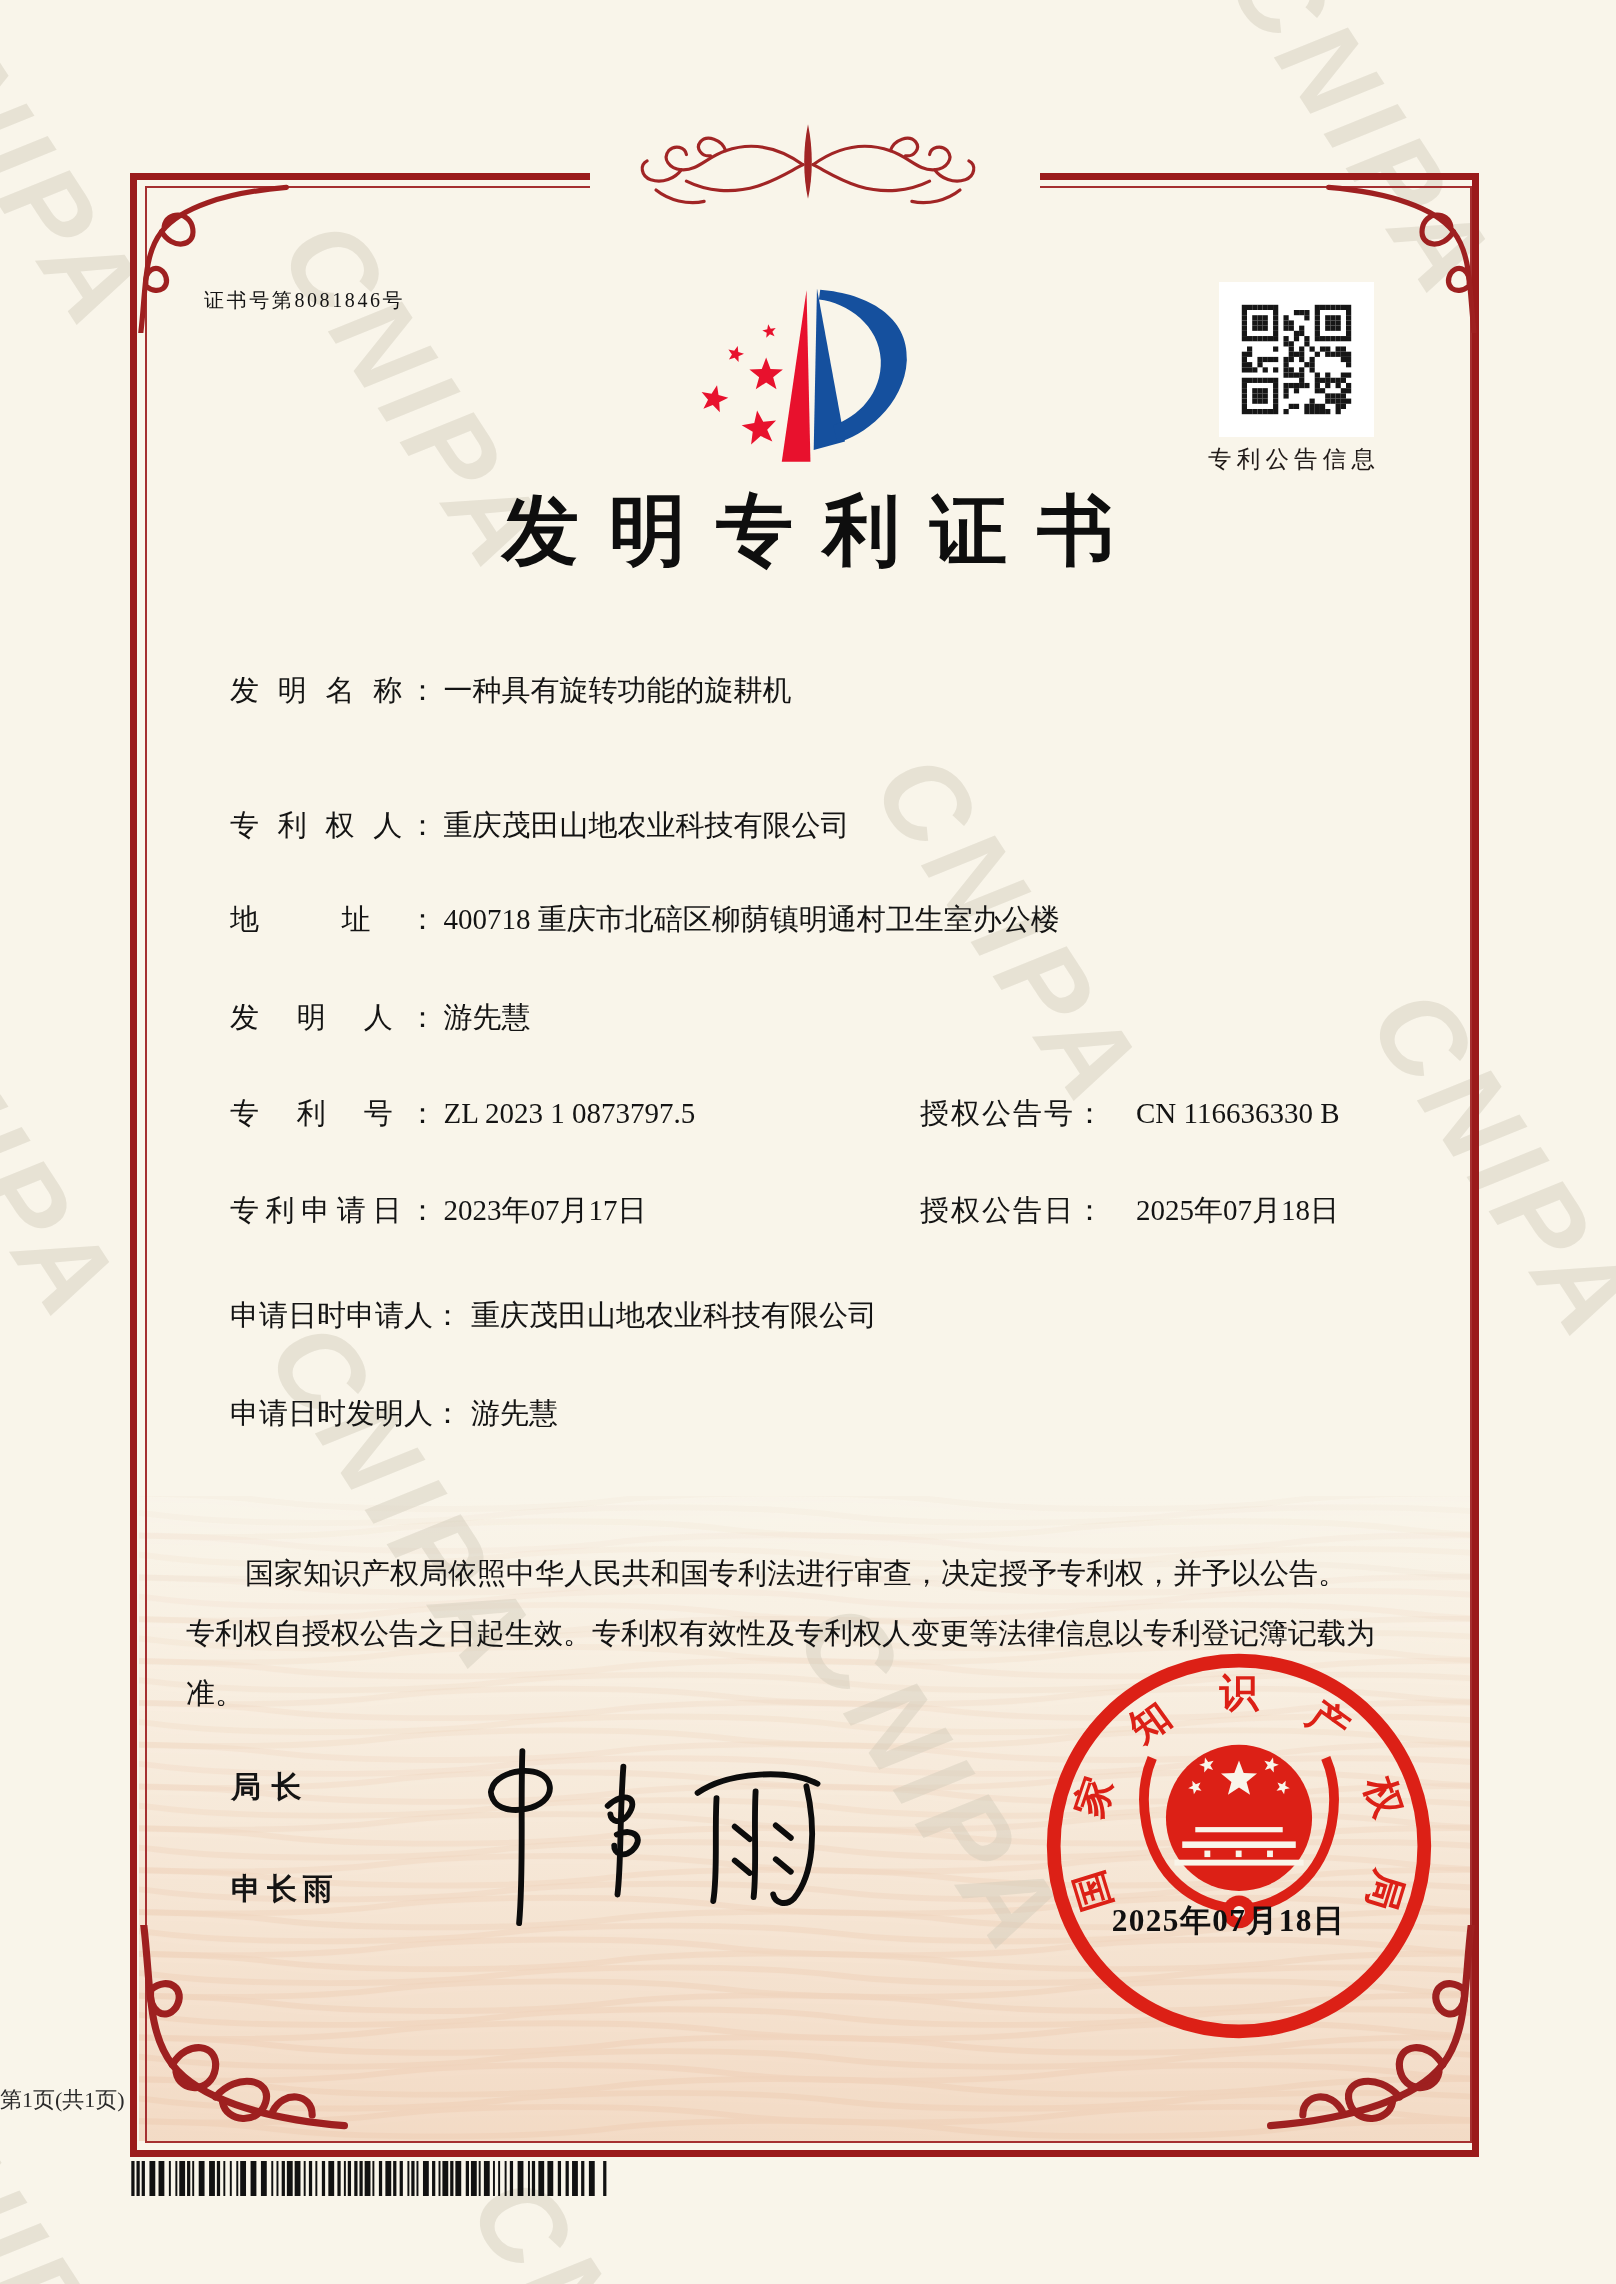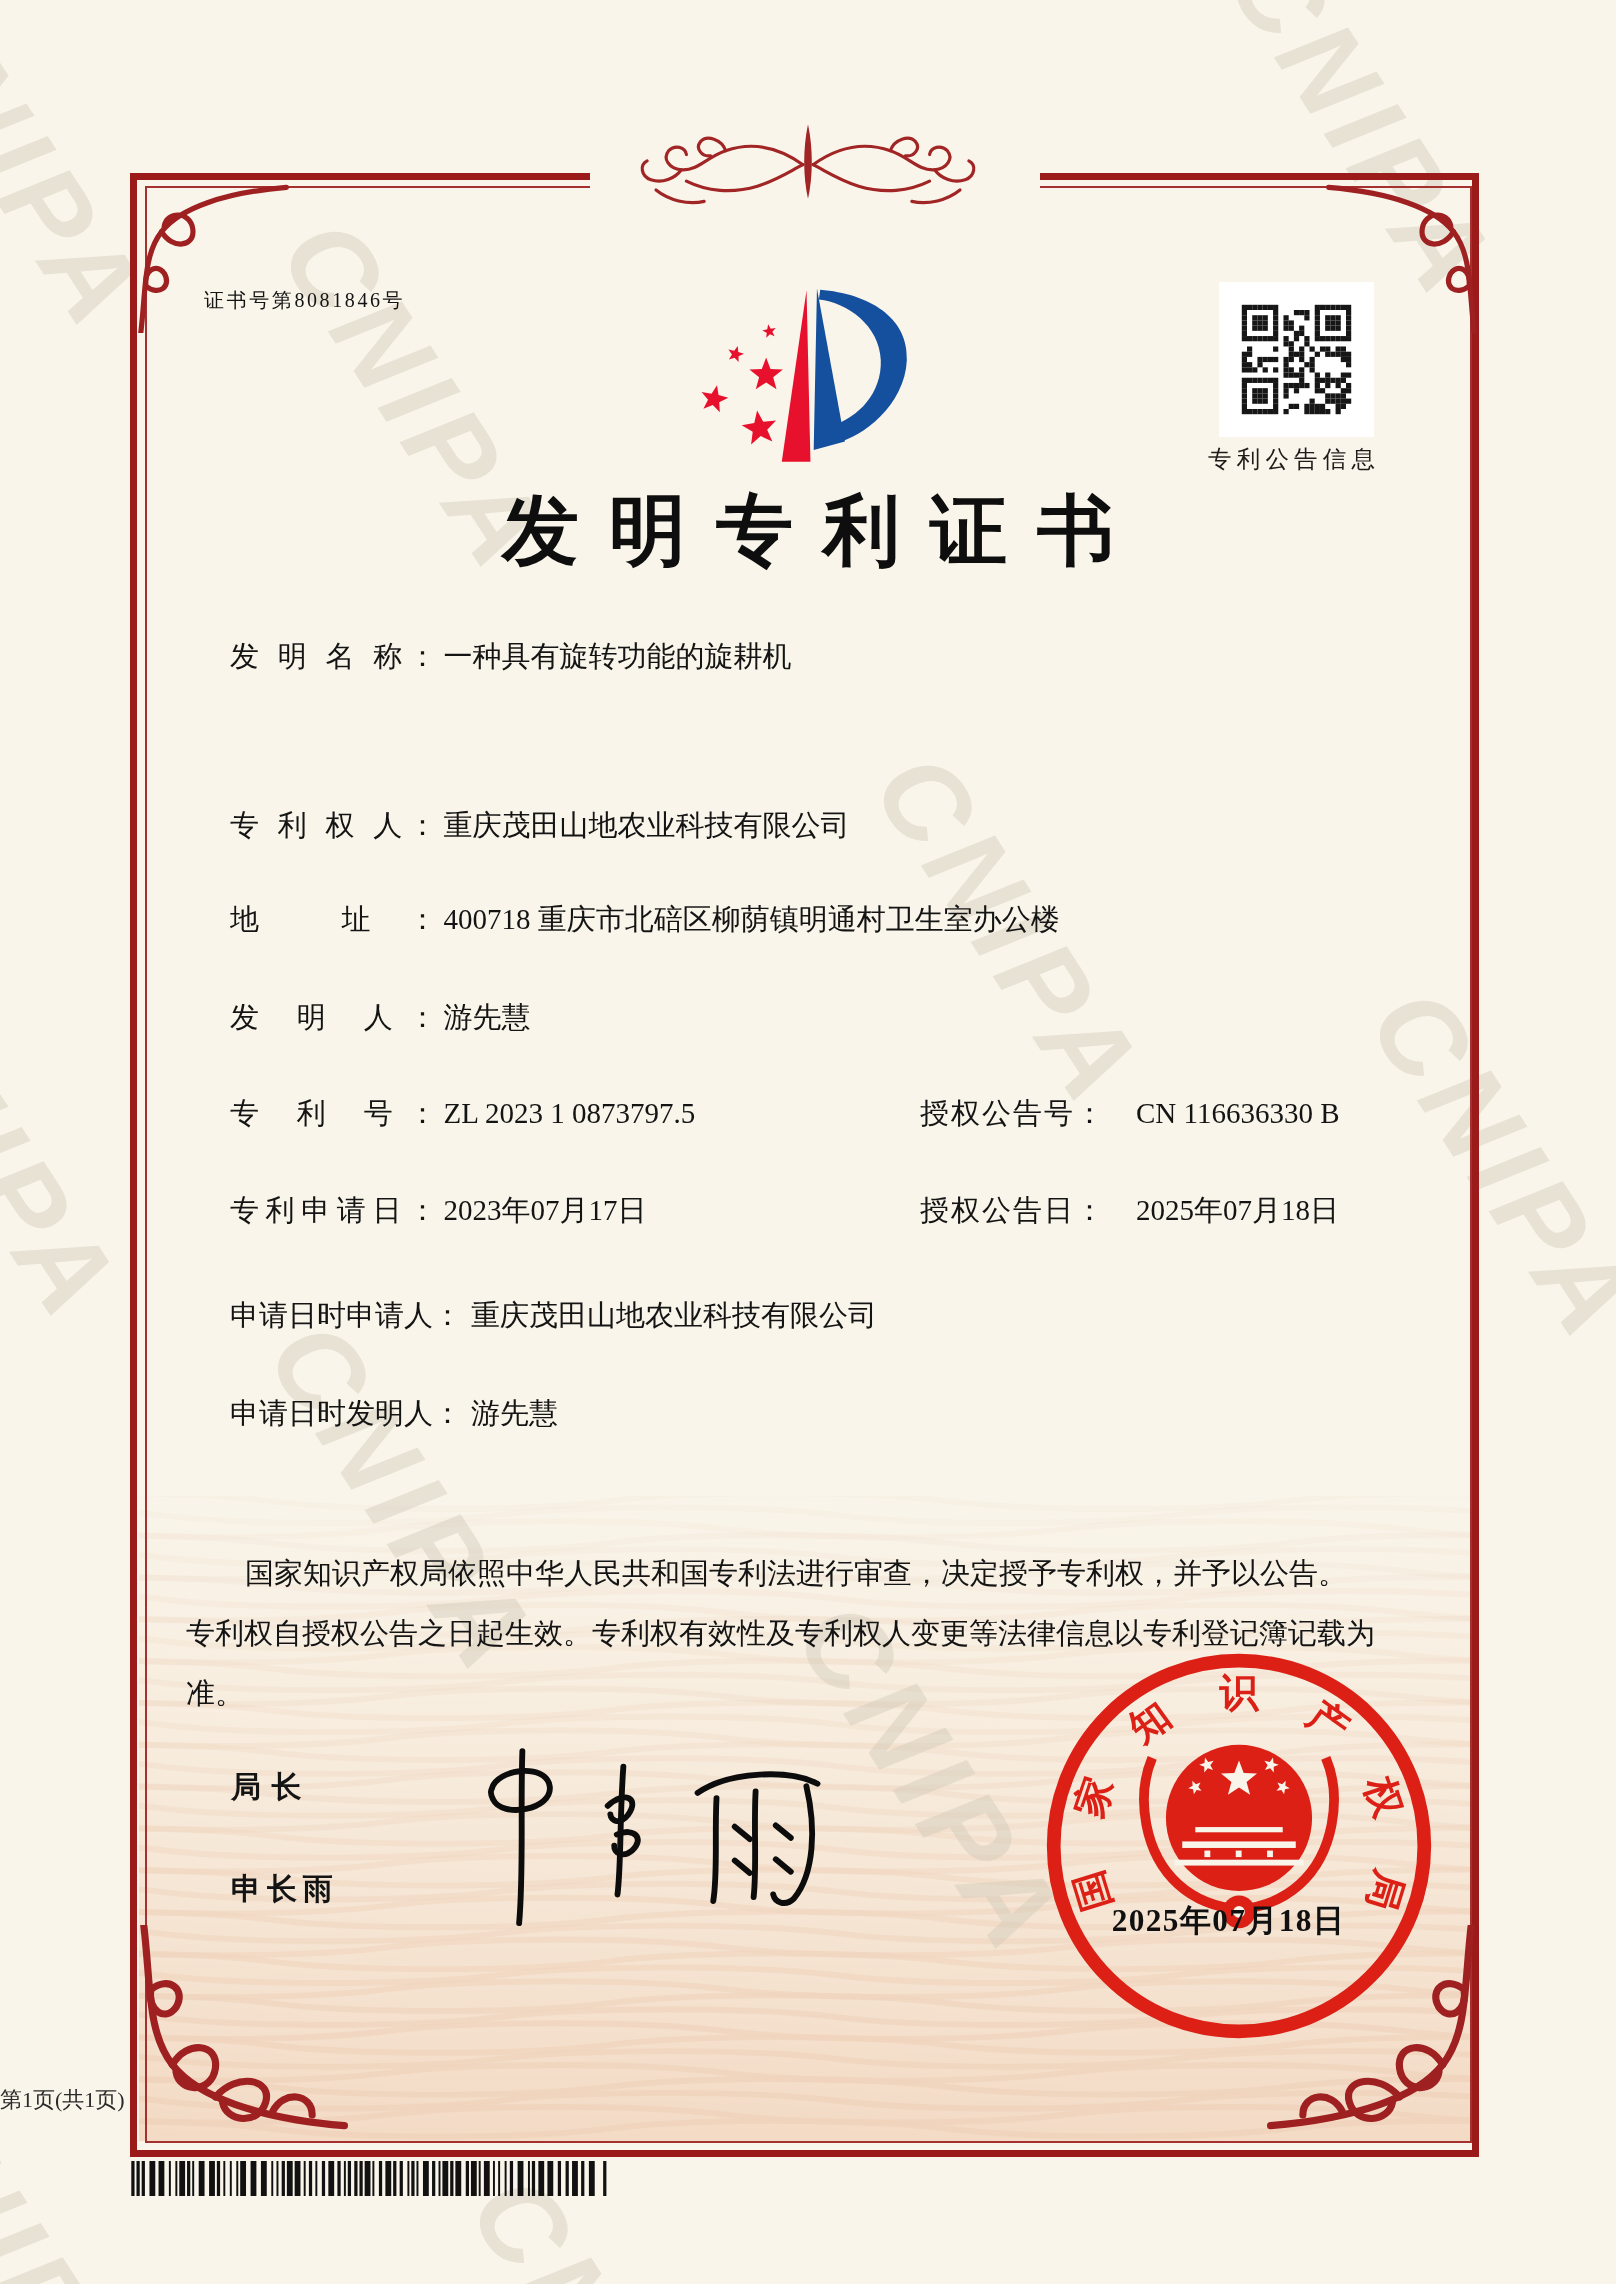--- a/index.html
+++ b/index.html
@@ -455,21 +455,21 @@
           <rect x="147" y="195" width="8" height="8" fill="#161616"></rect>
           <rect x="155" y="195" width="8" height="8" fill="#161616"></rect>
           <rect x="163" y="195" width="8" height="8" fill="#161616"></rect>
           <rect x="179" y="195" width="8" height="8" fill="#161616"></rect>
         </svg>
     </div>
     <div class="qrlabel">专利公告信息</div>
 
     <div class="title">发明专利证书</div>
 
-    <div class="row" style="top:637px;">
+    <div class="row" style="top:671px;">
       <span class="lbl">发 明 名 称：</span><span class="val">一种具有旋转功能的旋耕机</span>
     </div>
     <div class="row" style="top:806px;">
       <span class="lbl">专 利 权 人：</span><span class="val">重庆茂田山地农业科技有限公司</span>
     </div>
     <div class="row" style="top:900px;">
       <span class="lbl">地 址：</span><span class="val">400718 重庆市北碚区柳荫镇明通村卫生室办公楼</span>
     </div>
     <div class="row" style="top:998px;">
       <span class="lbl">发 明 人：</span><span class="val">游先慧</span>

